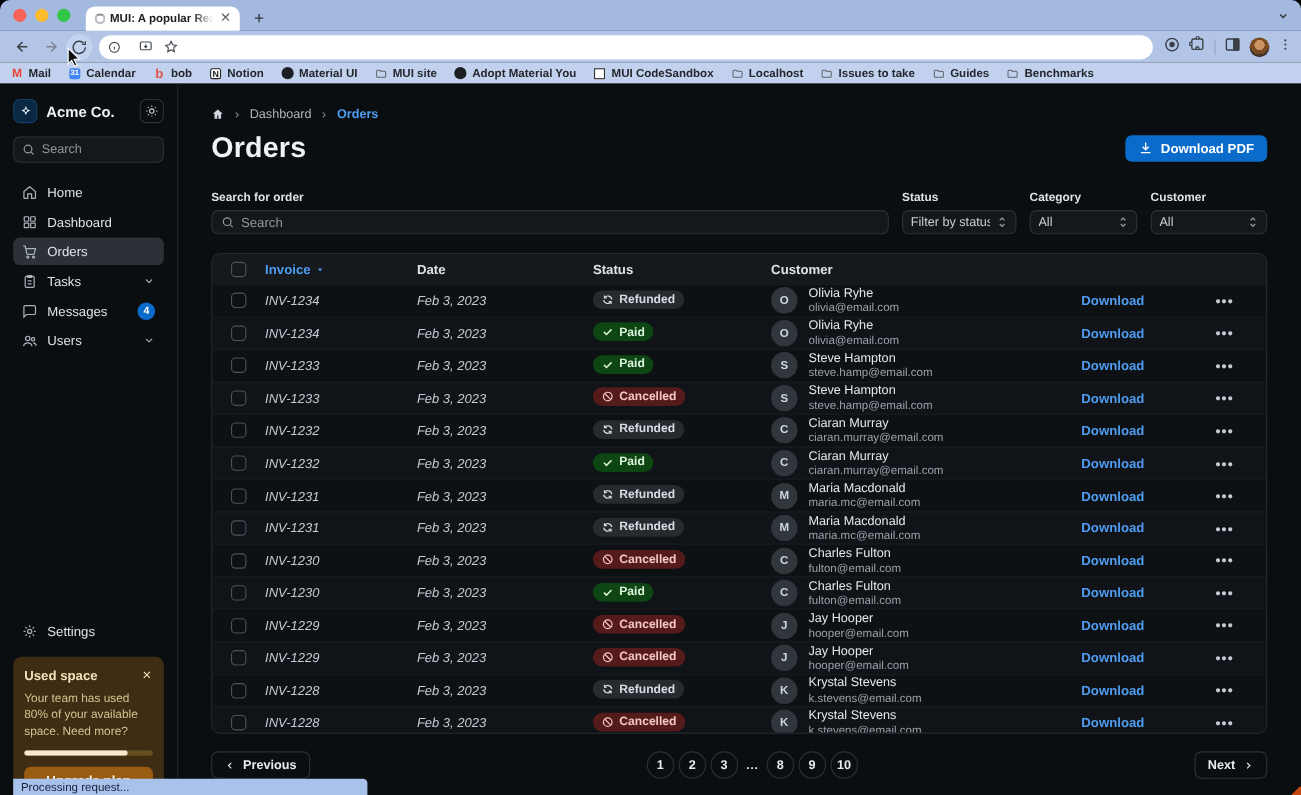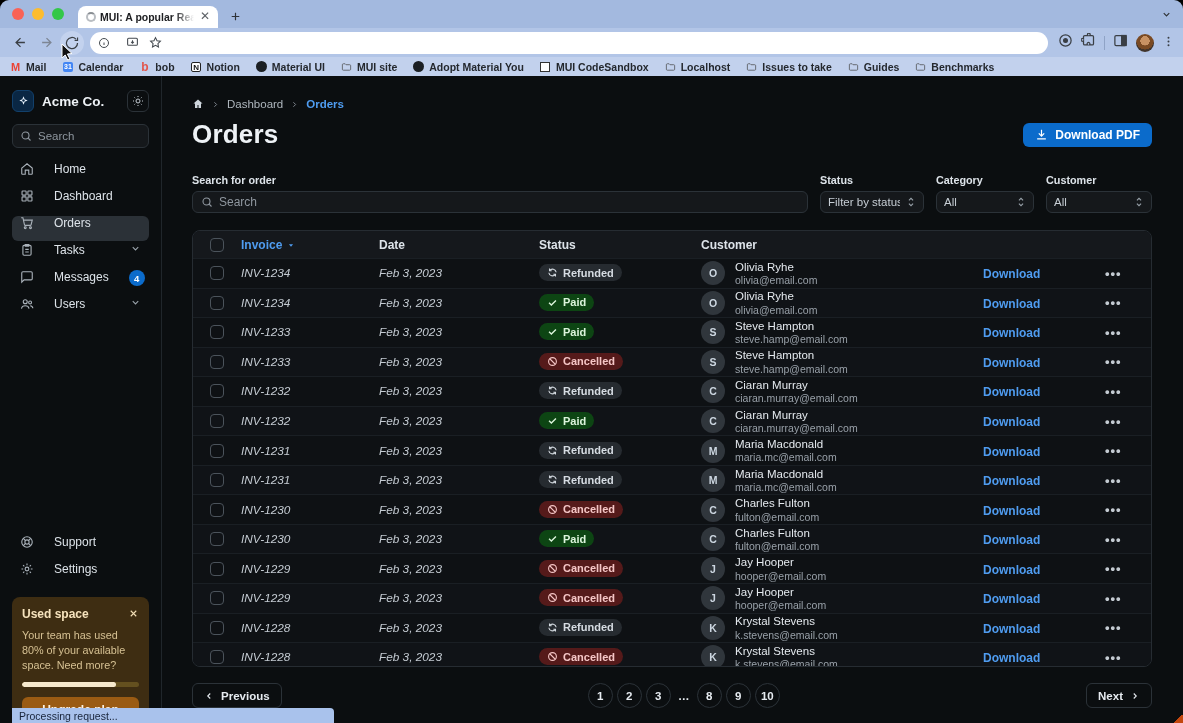--- a/index.html
+++ b/index.html
@@ -48,21 +48,21 @@
 
   
   .sidebar { width:162px; flex:none; border-right:1px solid #20262b; display:flex; flex-direction:column; padding:14px 12px 0; }
   .brand { display:flex; align-items:center; gap:8px; }
   .logo { width:22px; height:22px; border-radius:6px; background:#0a2744; border:1px solid #12406b; color:#e8f2fc; display:flex; align-items:center; justify-content:center; flex:none; }
   .brand-name { font-size:13.5px; font-weight:bold; flex:1; }
   .theme-btn { width:22px; height:22px; border:1px solid #2b3238; border-radius:6px; color:#c8cfd6; display:flex; align-items:center; justify-content:center; }
   .side-search { margin-top:12px; height:24px; border:1px solid #2b3238; background:#15181b; border-radius:6px; display:flex; align-items:center; padding:0 7px; gap:6px; color:#8f979f; }
   .side-search span { font-size:11.5px; }
   .nav { margin-top:14px; display:flex; flex-direction:column; gap:2px; }
-  .nav-item { height:25px; border-radius:6px; display:flex; gap:20px; padding:0 8px; color:#dde3e9; font-size:12px; }
+  .nav-item { height:25px; border-radius:6px; display:flex; align-items:center; gap:9px; padding:0 8px; color:#dde3e9; font-size:12px; }
   .nav-item .ni-ic { color:#aab2ba; display:flex; flex:none; }
   .nav-item.active { background:#2b3137; }
   .nav-label { flex:1; }
   .badge { min-width:16px; height:16px; border-radius:8px; background:#0b6bcb; color:#fff; font-size:9.5px; font-weight:bold; display:flex; align-items:center; justify-content:center; padding:0 4px; }
   .chev { color:#9aa3ab; display:flex; }
   .spacer { flex:1; }
   .card { margin-top:10px; background:#3e2d12; border-radius:8px; padding:10px; }
   .card-head { display:flex; align-items:center; }
   .card-title { font-size:12px; font-weight:bold; color:#f6e3bd; flex:1; }
   .card-x { color:#f0dcb4; display:flex; }
@@ -408,30 +408,20 @@
             </span>
           </div>
         </div>
 
       <div class="spacer"></div>
 
       <div class="nav" id="side-secondary">
           <div class="nav-item">
             <span class="ni-ic">
               <svg width="14" height="14" viewBox="0 0 24 24" fill="none" stroke="currentColor" stroke-width="1.9">
-                <circle cx="12" cy="12" r="9"></circle>
-                <circle cx="12" cy="12" r="3.6"></circle>
-                <path d="M5.7 5.7l3.8 3.8M14.5 14.5l3.8 3.8M18.3 5.7l-3.8 3.8M9.5 14.5l-3.8 3.8"></path>
-              </svg>
-            </span>
-            <span class="nav-label">Support</span>
-          </div>
-          <div class="nav-item">
-            <span class="ni-ic">
-              <svg width="14" height="14" viewBox="0 0 24 24" fill="none" stroke="currentColor" stroke-width="1.9">
                 <circle cx="12" cy="12" r="3.2"></circle>
                 <path d="M12 2.5v3M12 18.5v3M2.5 12h3M18.5 12h3M5.3 5.3l2.1 2.1M16.6 16.6l2.1 2.1M18.7 5.3l-2.1 2.1M7.4 16.6l-2.1 2.1"></path>
               </svg>
             </span>
             <span class="nav-label">Settings</span>
           </div>
         </div>
 
       <div class="card">
         <div class="card-head">

